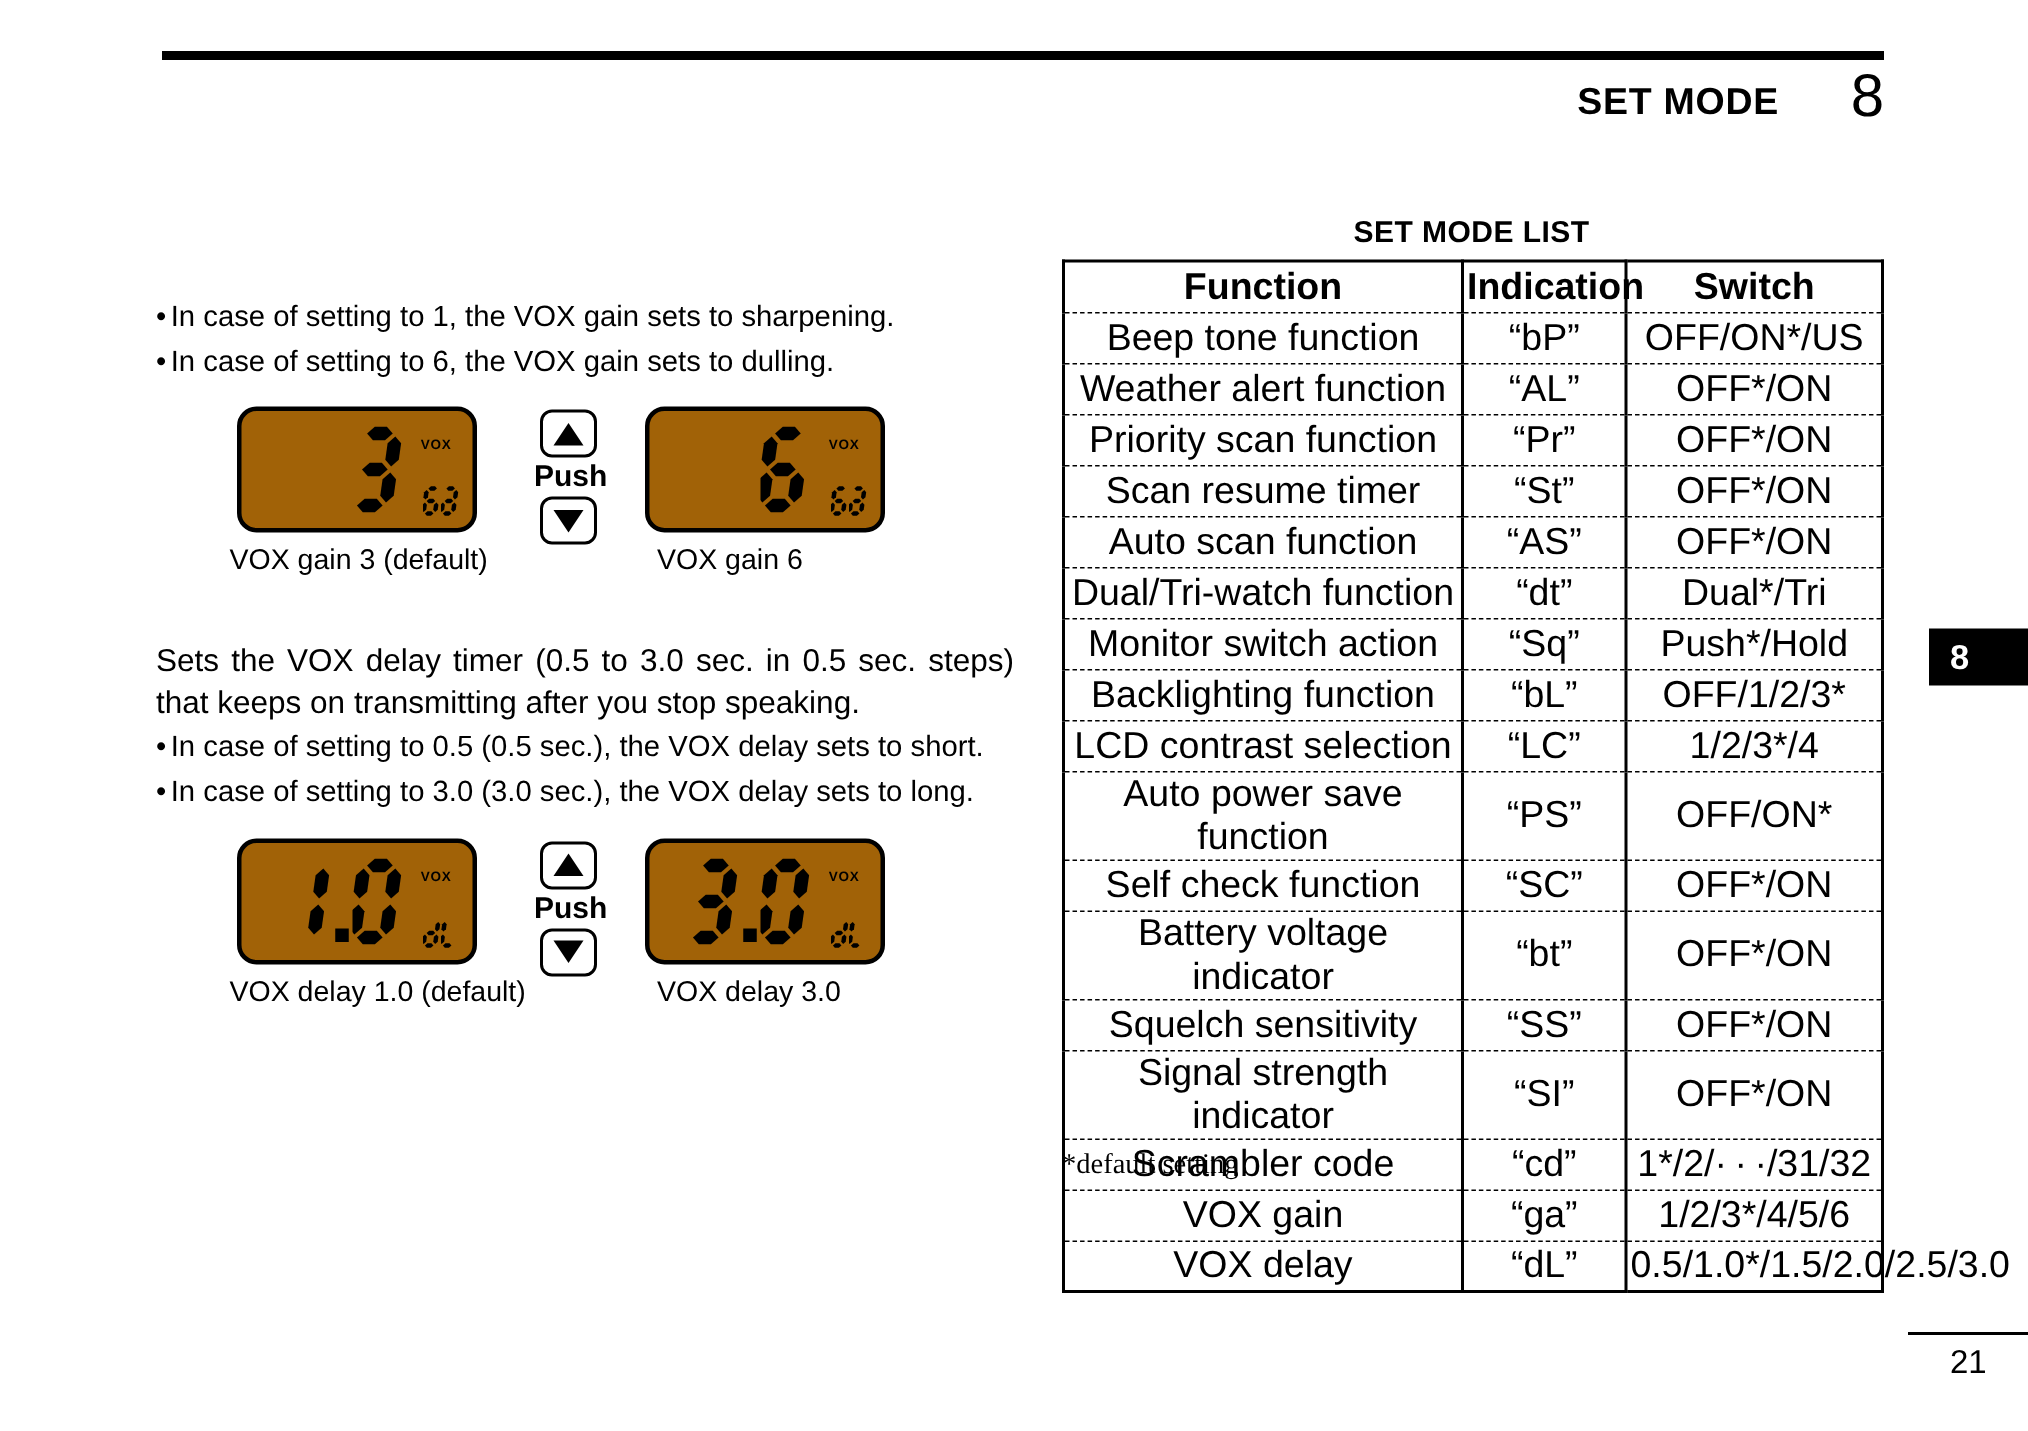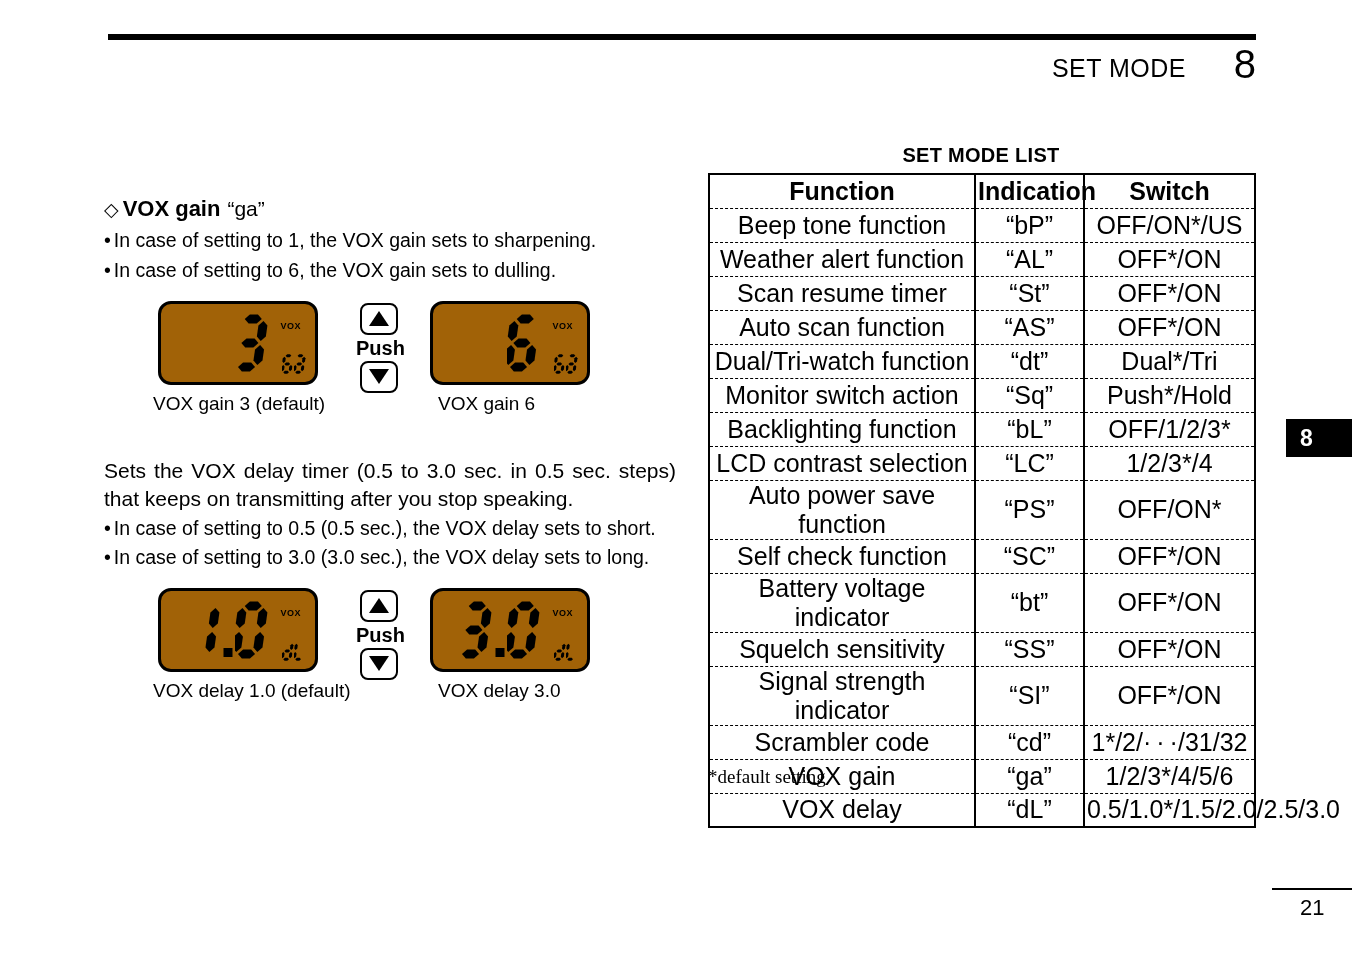--- a/index.html
+++ b/index.html
@@ -23,21 +23,21 @@
     top: 34px;
     width: 1148px;
     height: 6px;
     background: #000;
   }
   #header-title {
     position: absolute;
     right: 166px;
     top: 54px;
     font-size: 25px;
-    font-weight: 400;
+    font-weight: 700;
     letter-spacing: 0.5px;
     white-space: nowrap;
   }
   #header-chapter {
     position: absolute;
     right: 96px;
     top: 44px;
     font-size: 40px;
     font-weight: 400;
     line-height: 1;
@@ -274,23 +274,20 @@
 <div id="header-chapter">8</div>
 
 <div id="margin-tab">8</div>
 
 <div id="footer-rule"></div>
 <div id="page-number">21</div>
 
 <div id="left-col">
 
   <div>
-    <h2 class="section-heading">
-      <span class="diamond">◇</span><span>VOX gain</span><span class="code">“ga”</span>
-    </h2>
     <p class="bullet-line"><span class="dot">•</span><span>In case of setting to 1, the VOX gain sets to sharpening.</span></p>
     <p class="bullet-line"><span class="dot">•</span><span>In case of setting to 6, the VOX gain sets to dulling.</span></p>
 
     <div class="figure-row">
 
       <div class="lcd left">
         <span class="lcd-vox">VOX</span>
         <div class="lcd-digits" style="display: flex; align-items: flex-start; justify-content: flex-end; gap: 0px;">
             <svg class="seg-digit" width="34.48" height="58" viewBox="0 0 34.48 58" xmlns="http://www.w3.org/2000/svg">
     <g transform="skewX(-8) translate(3.48,0)">
@@ -508,20 +505,25 @@
         <td>Beep tone function</td>
         <td>“bP”</td>
         <td>OFF/ON*/US</td>
       </tr>
       <tr>
         <td>Weather alert function</td>
         <td>“AL”</td>
         <td>OFF*/ON</td>
       </tr>
       <tr>
+        <td>Priority scan function</td>
+        <td>“Pr”</td>
+        <td>OFF*/ON</td>
+      </tr>
+      <tr>
         <td>Scan resume timer</td>
         <td>“St”</td>
         <td>OFF*/ON</td>
       </tr>
       <tr>
         <td>Auto scan function</td>
         <td>“AS”</td>
         <td>OFF*/ON</td>
       </tr>
       <tr>

